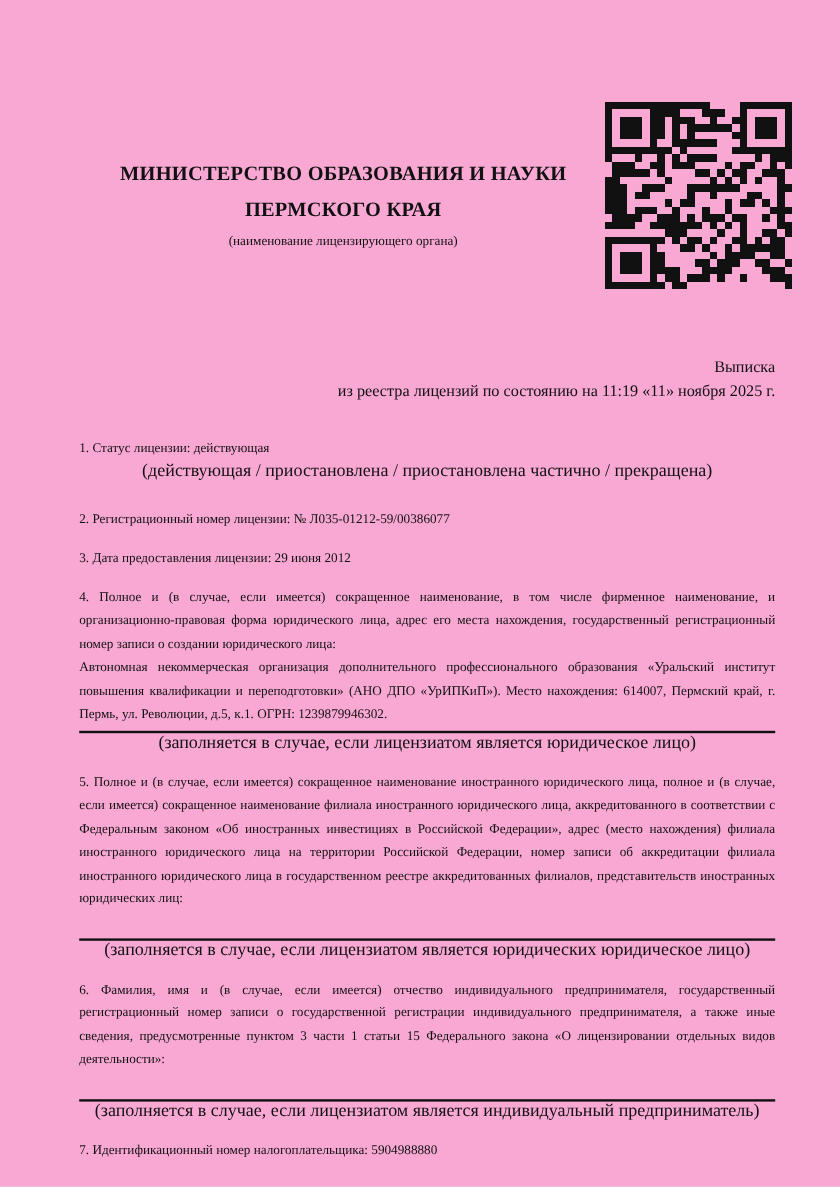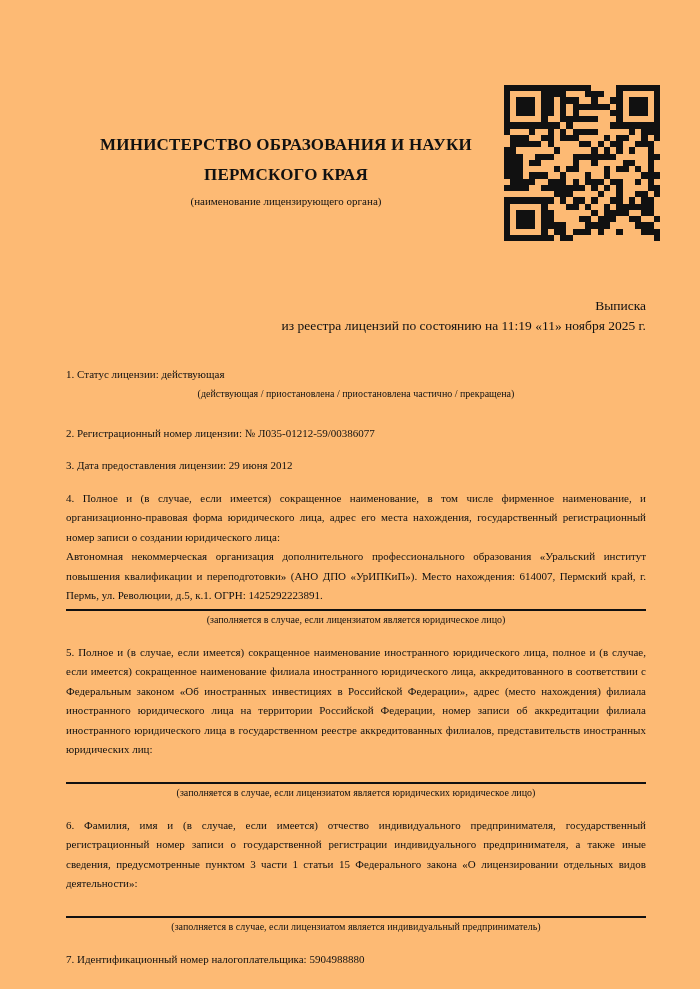--- a/index.html
+++ b/index.html
@@ -1,21 +1,21 @@
 <!DOCTYPE html>
 <html><head>
 <meta charset="utf-8">
 <style>
   html, body { margin: 0; padding: 0; background: #e8e8e8; }
   .page {
     position: relative;
     width: 700px;
     height: 989px;
     margin: 0 auto;
-    background: #fdba74;
+    background: #f9a8d4;
     font-family: "Liberation Serif", serif;
     color: #111111;
     overflow: hidden;
   }
   .content {
     margin-left: 66px;
     margin-right: 54px; 
   }
   
   .header {
@@ -57,21 +57,21 @@
   .item {
     font-size: 11px;
     line-height: 19.5px;
   }
   .para { text-align: justify; }
   .mt-lg { margin-top: 30px; }
   .mt-md { margin-top: 24px; }
   .mt-sm { margin-top: 13px; }
   .mt-item { margin-top: 17px; }
   .small-caption {
-    font-size: 10px;
+    font-size: 15px;
     line-height: 13px;
     text-align: center;
     margin-top: 2px;
   }
   .rule {
     border: none;
     border-top: 2px solid #111111;
     margin: 3px 0 0 0;
   }
   .blank-value { height: 19px; }
@@ -435,21 +435,21 @@
     </div>
 
     <div class="item mt-lg">1. Статус лицензии: действующая</div>
     <div class="small-caption">(действующая / приостановлена / приостановлена частично / прекращена)</div>
 
     <div class="item mt-md">2. Регистрационный номер лицензии: № Л035-01212-59/00386077</div>
 
     <div class="item mt-sm">3. Дата предоставления лицензии: 29 июня 2012</div>
 
     <div class="item para mt-sm">4. Полное и (в случае, если имеется) сокращенное наименование, в том числе фирменное наименование, и организационно-правовая форма юридического лица, адрес его места нахождения, государственный регистрационный номер записи о создании юридического лица:</div>
-    <div class="item para">Автономная некоммерческая организация дополнительного профессионального образования «Уральский институт повышения квалификации и переподготовки» (АНО ДПО «УрИПКиП»). Место нахождения: 614007, Пермский край, г. Пермь, ул. Революции, д.5, к.1. ОГРН: 1425292223891.</div>
+    <div class="item para">Автономная некоммерческая организация дополнительного профессионального образования «Уральский институт повышения квалификации и переподготовки» (АНО ДПО «УрИПКиП»). Место нахождения: 614007, Пермский край, г. Пермь, ул. Революции, д.5, к.1. ОГРН: 1239879946302.</div>
     <hr class="rule">
     <div class="small-caption">(заполняется в случае, если лицензиатом является юридическое лицо)</div>
 
     <div class="item para mt-item">5. Полное и (в случае, если имеется) сокращенное наименование иностранного юридического лица, полное и (в случае, если имеется) сокращенное наименование филиала иностранного юридического лица, аккредитованного в соответствии с Федеральным законом «Об иностранных инвестициях в Российской Федерации», адрес (место нахождения) филиала иностранного юридического лица на территории Российской Федерации, номер записи об аккредитации филиала иностранного юридического лица в государственном реестре аккредитованных филиалов, представительств иностранных юридических лиц:</div>
     <div class="blank-value"></div>
     <hr class="rule">
     <div class="small-caption">(заполняется в случае, если лицензиатом является юридических юридическое лицо)</div>
 
     <div class="item para mt-item">6. Фамилия, имя и (в случае, если имеется) отчество индивидуального предпринимателя, государственный регистрационный номер записи о государственной регистрации индивидуального предпринимателя, а также иные сведения, предусмотренные пунктом 3 части 1 статьи 15 Федерального закона «О лицензировании отдельных видов деятельности»:</div>
     <div class="blank-value"></div>

